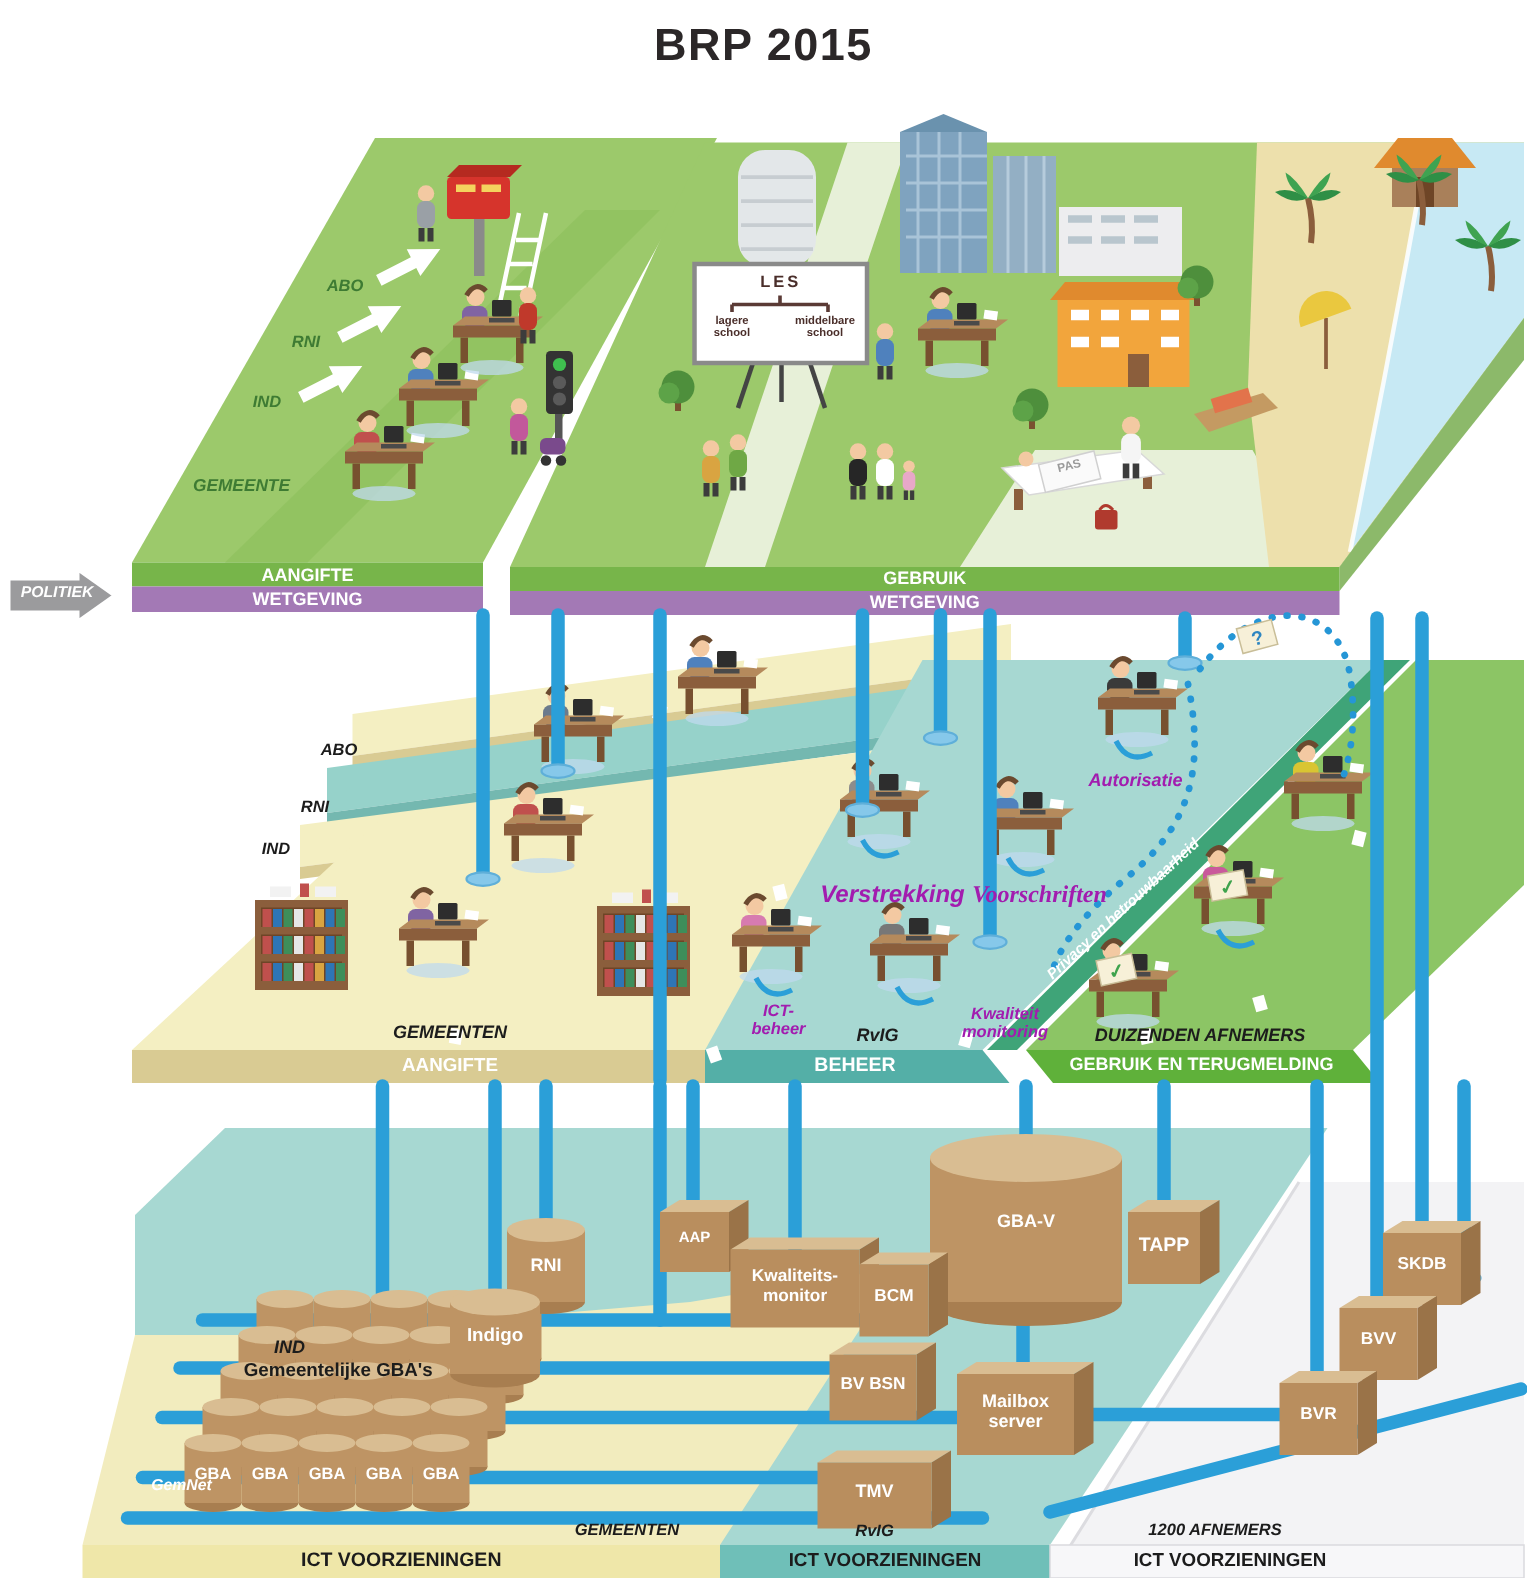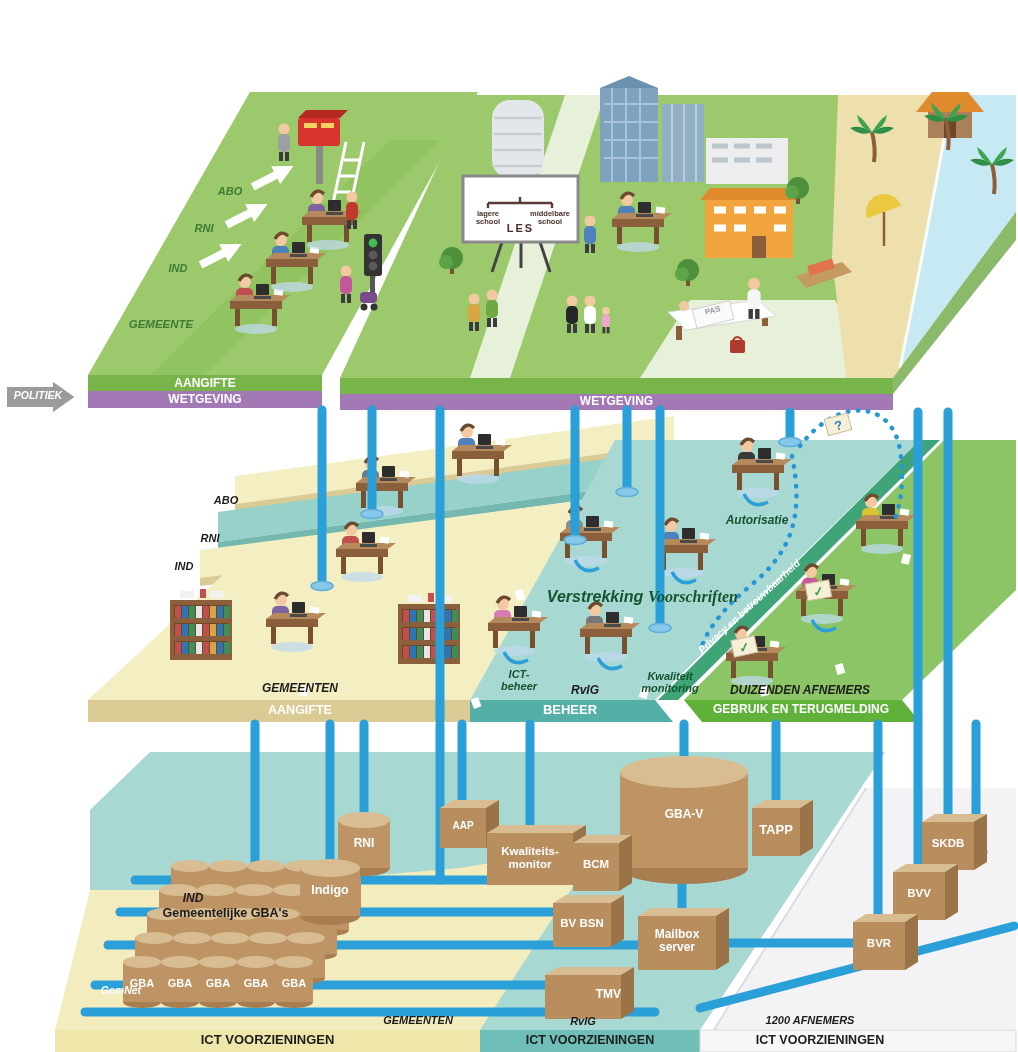--- a/index.html
+++ b/index.html
@@ -1,20 +1,20 @@
 <!DOCTYPE html>
 <html><head>
 <meta charset="utf-8">
 <style>
   html,body{margin:0;padding:0;background:#fff;}
   .stage{position:relative;width:1018px;height:1052px;background:#fff;overflow:hidden;font-family:"Liberation Sans",sans-serif;}
   .stage svg{position:absolute;left:0;top:0;}
   .lbl{position:absolute;text-align:center;line-height:1.12;font-family:"Liberation Sans",sans-serif;}
   .b{font-weight:bold}.i{font-style:italic;font-weight:bold}
-  .wt{color:#fff}.tl{color:#14532d}.gr{color:#3E7B33}.dk{color:#1C1C1C}
+  .wt{color:#fff}.tl{color:#a21caf}.gr{color:#3E7B33}.dk{color:#1C1C1C}
   .title{font-size:30px;font-weight:800;color:#2B2728;letter-spacing:1px;}
 </style>
 </head>
 <body>
 
 <div class="stage">
 <svg width="1018" height="1052" viewBox="0 0 1018 1052">
   <defs>
     <g id="cyl">
       <ellipse cx="0" cy="40" rx="19" ry="6" fill="#A87E50"></ellipse>
@@ -414,30 +414,32 @@
         <polygon points="945,872 958,864 958,912 945,920" fill="#9A7348"></polygon>
         <rect x="893" y="872" width="52" height="48" fill="#B98E5E"></rect>
   </g>
   <g>
     <polygon points="853,922 866,914 918,914 905,922" fill="#D9BD92"></polygon>
         <polygon points="905,922 918,914 918,962 905,970" fill="#9A7348"></polygon>
         <rect x="853" y="922" width="52" height="48" fill="#B98E5E"></rect>
   </g>
 </svg>
 
+<div class="lbl title" style="left:0;top:14px;width:1018px;">BRP 2015</div>
 <div class="lbl i wt" style="left:8px;top:390px;width:60px;font-size:10.5px;">POLITIEK</div>
 
 <div class="lbl i gr" style="left:208px;top:185px;width:44px;font-size:11px;">ABO</div>
 <div class="lbl i gr" style="left:182px;top:222px;width:44px;font-size:11px;">RNI</div>
 <div class="lbl i gr" style="left:156px;top:262px;width:44px;font-size:11px;">IND</div>
 <div class="lbl i gr" style="left:118px;top:318px;width:86px;font-size:11.5px;">GEMEENTE</div>
 <div class="lbl b wt" style="left:88px;top:377px;width:234px;font-size:12px;">AANGIFTE</div>
 <div class="lbl b wt" style="left:88px;top:393px;width:234px;font-size:12px;">WETGEVING</div>
+<div class="lbl b wt" style="left:340px;top:379px;width:553px;font-size:12px;">GEBRUIK</div>
 <div class="lbl b wt" style="left:340px;top:395px;width:553px;font-size:12px;">WETGEVING</div>
-<div class="lbl b" style="left:463px;top:182px;width:115px;font-size:11px;color:#4A2E2A;letter-spacing:2px;margin-top:40px;">LES</div>
+<div class="lbl b" style="left:463px;top:182px;width:115px;font-size:11px;color:#4A2E2A;letter-spacing:2px;">LES</div>
 <div class="lbl b" style="left:464px;top:210px;width:48px;font-size:7.5px;color:#4A2E2A;">lagere school</div>
 <div class="lbl b" style="left:522px;top:210px;width:56px;font-size:7.5px;color:#4A2E2A;">middelbare school</div>
 <div class="lbl b" style="left:696px;top:307px;width:34px;font-size:8px;color:#9A9A9A;transform:rotate(-14deg);">PAS</div>
 
 <div class="lbl i dk" style="left:206px;top:494px;width:40px;font-size:11px;">ABO</div>
 <div class="lbl i dk" style="left:190px;top:532px;width:40px;font-size:11px;">RNI</div>
 <div class="lbl i dk" style="left:164px;top:560px;width:40px;font-size:11px;">IND</div>
 <div class="lbl i dk" style="left:240px;top:682px;width:120px;font-size:12px;">GEMEENTEN</div>
 <div class="lbl b wt" style="left:88px;top:703px;width:424px;font-size:12.5px;">AANGIFTE</div>
 
@@ -466,21 +468,21 @@
 
 <div class="lbl b wt" style="left:338px;top:837px;width:52px;font-size:12px;">RNI</div>
 <div class="lbl b wt" style="left:300px;top:883px;width:60px;font-size:12.5px;">Indigo</div>
 <div class="lbl b wt" style="left:620px;top:808px;width:128px;font-size:12px;">GBA-V</div>
 <div class="lbl b wt" style="left:440px;top:820px;width:46px;font-size:10px;">AAP</div>
 <div class="lbl b wt" style="left:490px;top:845px;width:80px;font-size:11.5px;">Kwaliteits-monitor</div>
 <div class="lbl b wt" style="left:573px;top:858px;width:46px;font-size:11.5px;">BCM</div>
 <div class="lbl b wt" style="left:752px;top:823px;width:48px;font-size:13px;">TAPP</div>
 <div class="lbl b wt" style="left:553px;top:917px;width:58px;font-size:11.5px;">BV BSN</div>
 <div class="lbl b wt" style="left:641px;top:928px;width:72px;font-size:12px;">Mailbox server</div>
-<div class="lbl b wt" style="left:545px;top:988px;width:76px;font-size:12px;text-align:right;">TMV</div>
+<div class="lbl b wt" style="left:545px;top:988px;width:76px;font-size:12px;">TMV</div>
 <div class="lbl i dk" style="left:548px;top:1015px;width:70px;font-size:11px;">RvIG</div>
 <div class="lbl b dk" style="left:480px;top:1033px;width:220px;font-size:12.5px;">ICT VOORZIENINGEN</div>
 
 <div class="lbl b wt" style="left:922px;top:837px;width:52px;font-size:11.5px;">SKDB</div>
 <div class="lbl b wt" style="left:893px;top:887px;width:52px;font-size:11.5px;">BVV</div>
 <div class="lbl b wt" style="left:853px;top:937px;width:52px;font-size:11.5px;">BVR</div>
 <div class="lbl i dk" style="left:720px;top:1014px;width:180px;font-size:11px;">1200 AFNEMERS</div>
 <div class="lbl b dk" style="left:700px;top:1033px;width:240px;font-size:12.5px;">ICT VOORZIENINGEN</div>
 </div>
 

